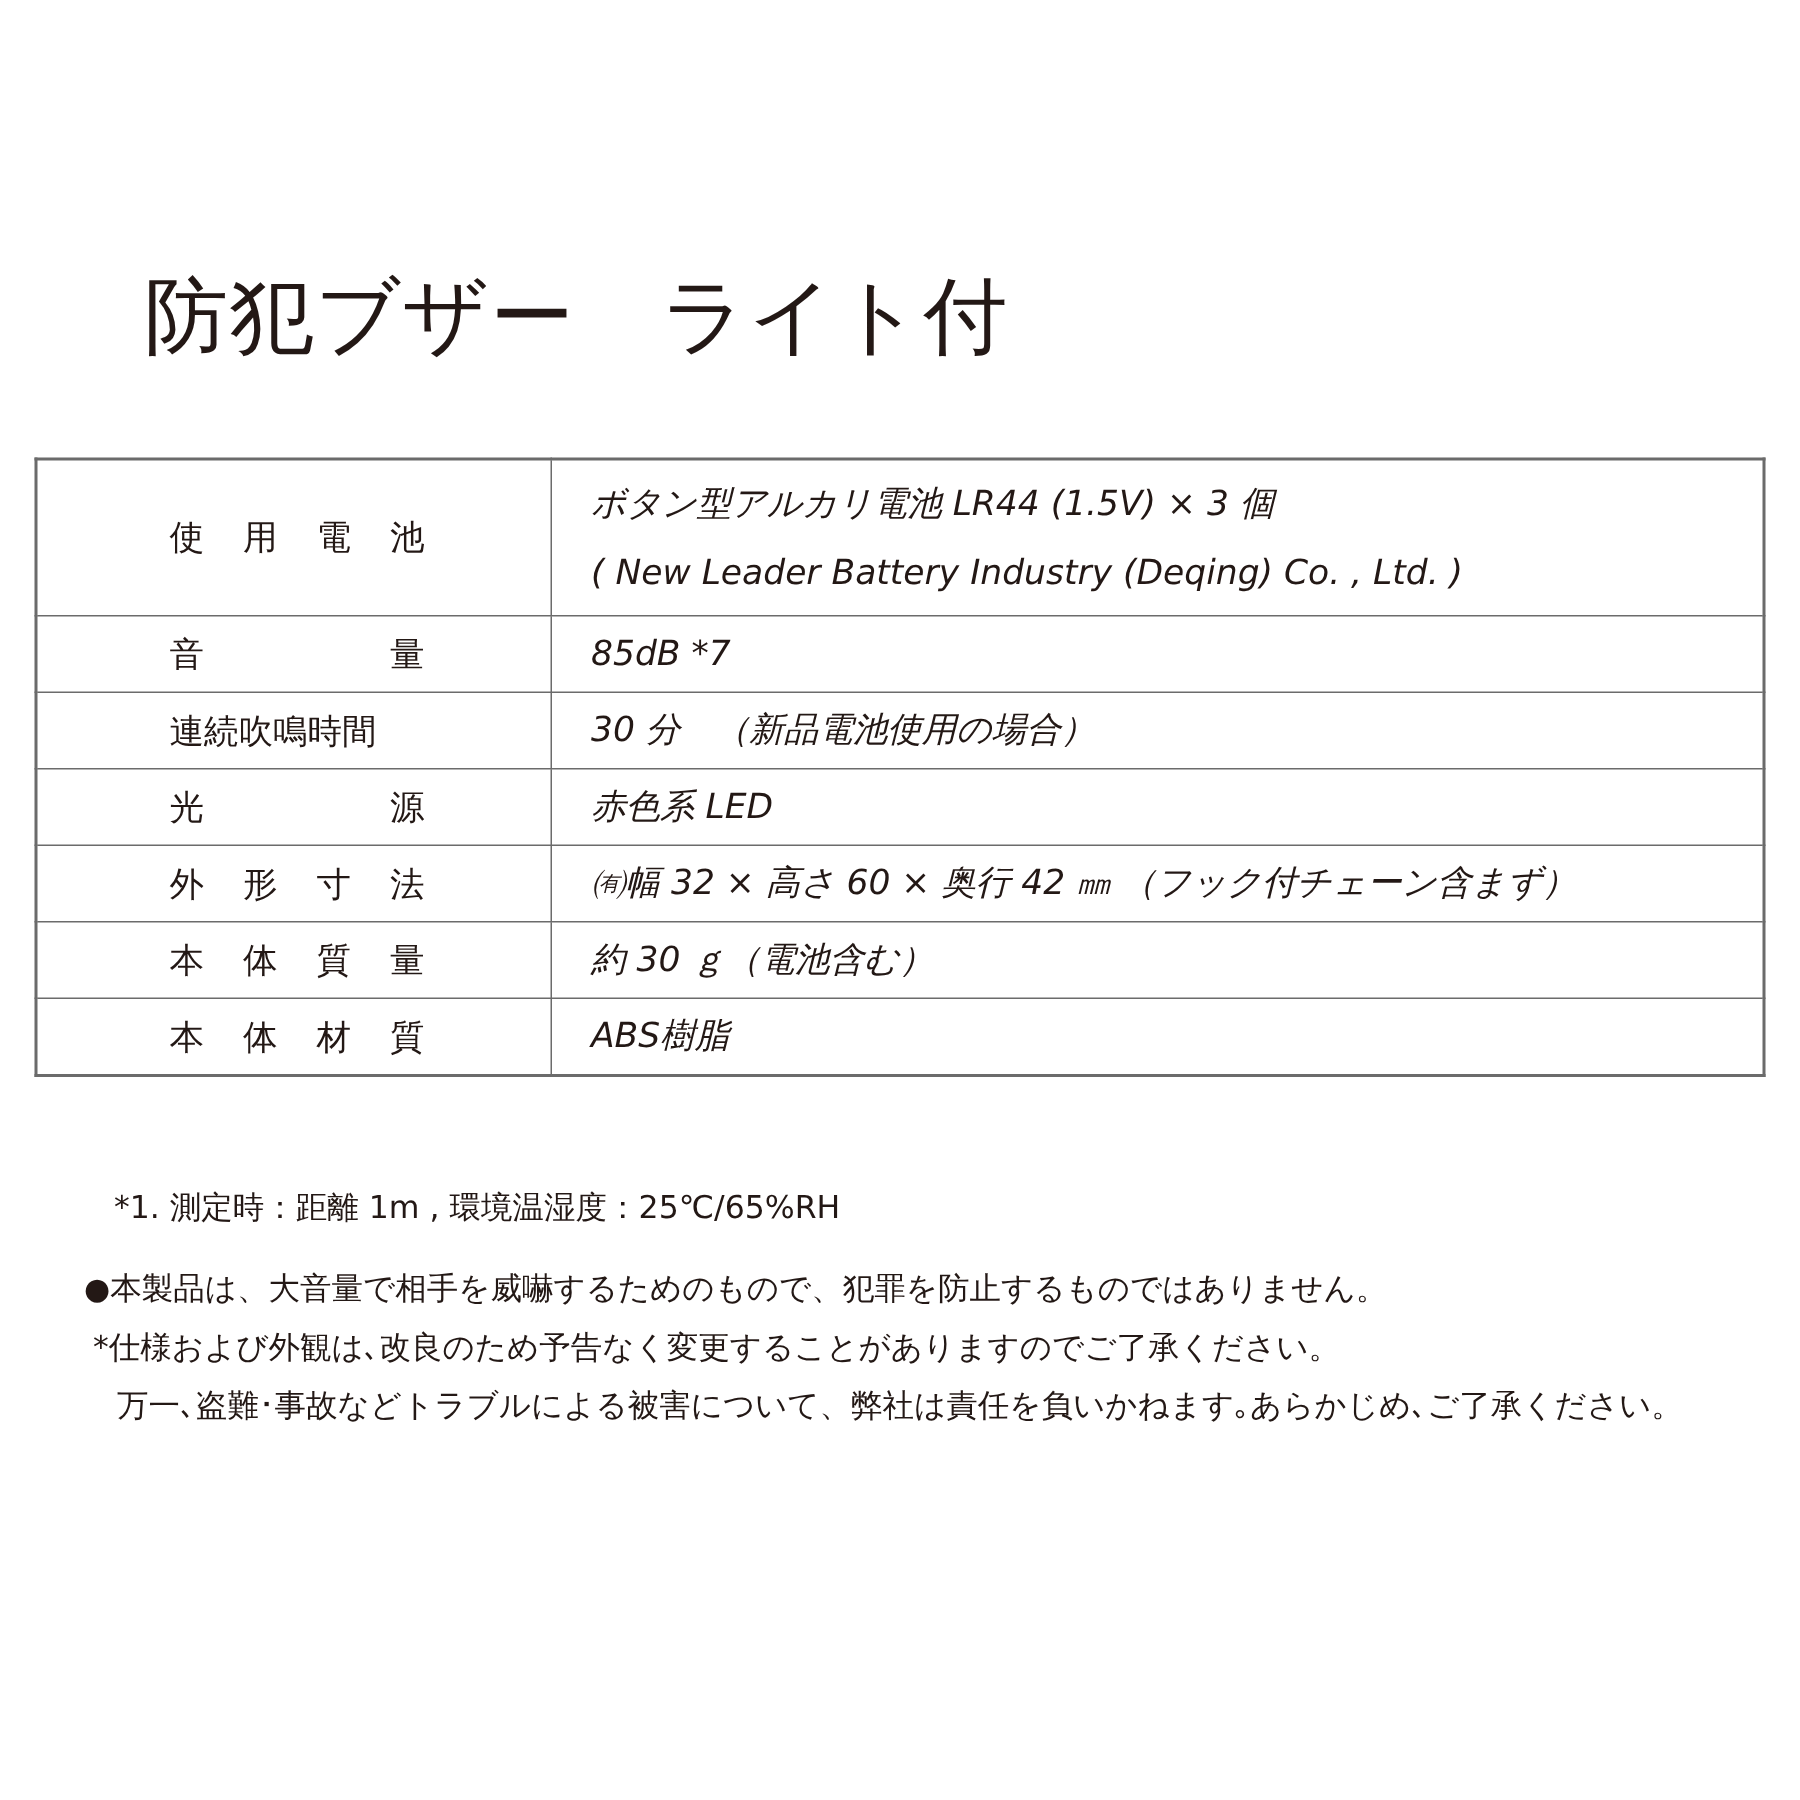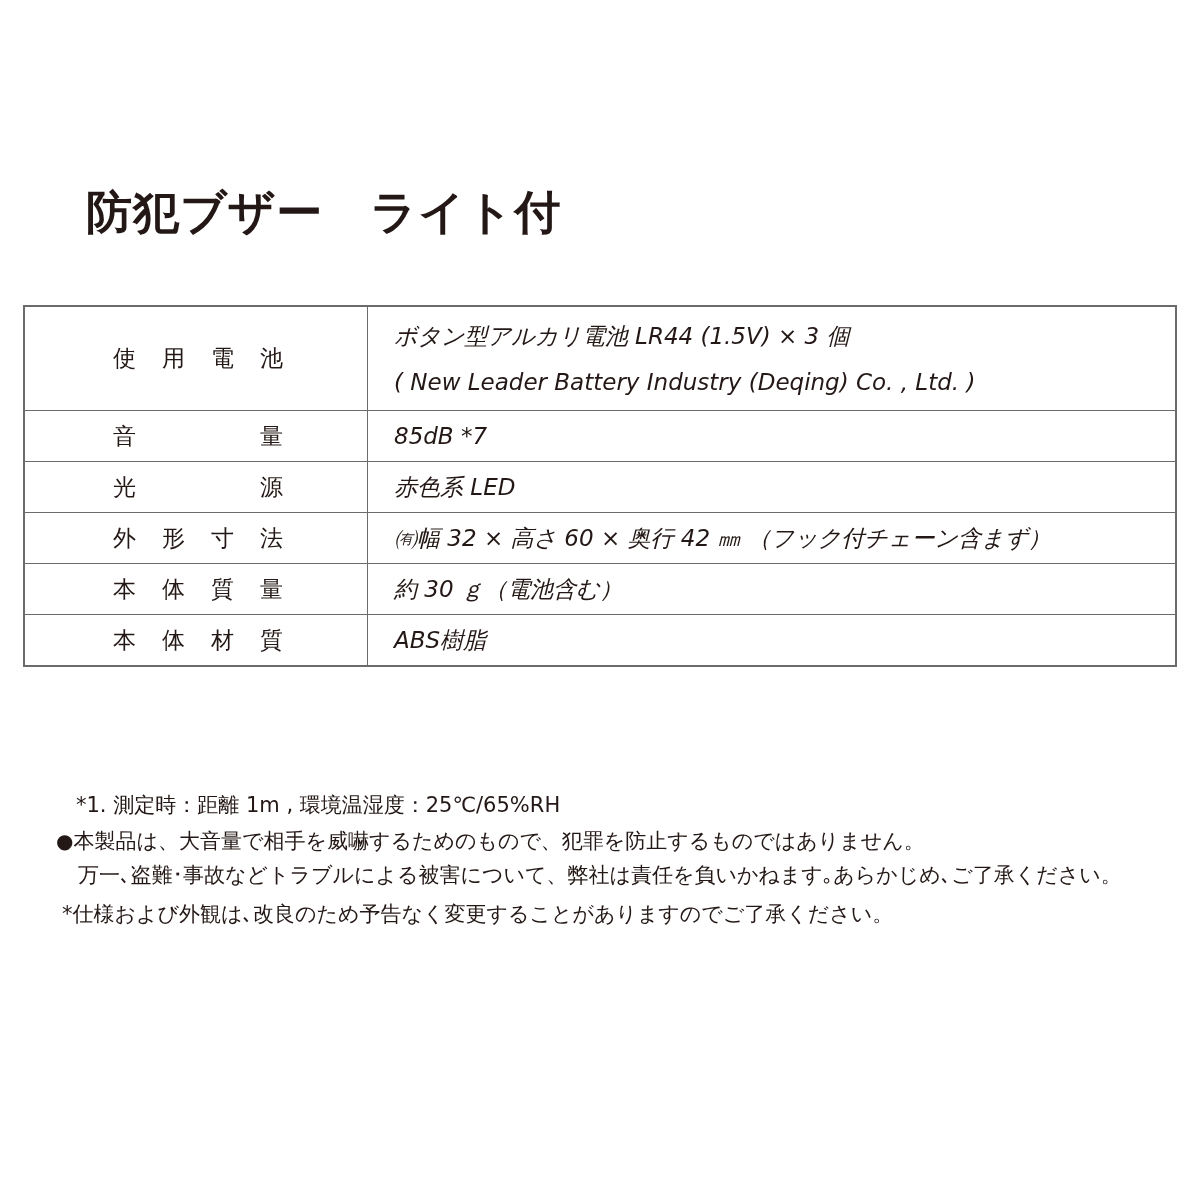--- a/index.html
+++ b/index.html
@@ -10,27 +10,27 @@
     body {
       width: 1200px;
       height: 1200px;
       position: relative;
       overflow: hidden;
       font-family: "DejaVu Sans", "Liberation Sans", sans-serif;
       color: #231815;
     }
     .title {
       position: absolute;
-      left: 86px;
+      left: 96px;
       top: 182px;
-      font-size: 46px;
+      font-size: 56px;
       line-height: 60px;
       letter-spacing: 1px;
       margin: 0;
-      font-weight: bold;
+      font-weight: normal;
     }
     .spec-table {
       position: absolute;
       left: 23px;
       top: 305px;
       width: 1154px;
       border-collapse: collapse;
       border: 2px solid #6b6b6b;
     }
     .spec-table td {
@@ -68,21 +68,21 @@
       top: 786px;
       font-size: 21px;
       line-height: 38px;
     }
     .note-line {
       display: block;
       white-space: nowrap;
     }
     .note-footnote { padding-left: 20px; }
     .note-indent { padding-left: 22px; line-height: 34px; }
-    .note-bullet-line { line-height: 34px; }
+    .note-bullet-line { line-height: 34px; margin-top: 18px; }
     .note-disclaimer { padding-left: 6px; line-height: 44px; }
     .bullet { font-size: 20px; }
   </style>
 </head>
 <body>
 
 <h1 class="title">防犯ブザー　ライト付</h1>
 
 <table class="spec-table">
   <tbody>
@@ -102,20 +102,28 @@
     </tr>
     <tr class="row-std">
       <td class="label-cell">
         <div class="label-inner">
           <span>音</span>
           <span>量</span>
         </div>
       </td>
       <td class="value-cell">
         <span class="value-line">85dB  *7</span>
+      </td>
+    </tr>
+    <tr class="row-std">
+      <td class="label-cell">
+        <div class="label-inner tight">連続吹鳴時間</div>
+      </td>
+      <td class="value-cell">
+        <span class="value-line">30 分　（新品電池使用の場合）</span>
       </td>
     </tr>
     <tr class="row-std">
       <td class="label-cell">
         <div class="label-inner">
           <span>光</span>
           <span>源</span>
         </div>
       </td>
       <td class="value-cell">
@@ -160,15 +168,15 @@
       <td class="value-cell">
         <span class="value-line">ABS樹脂</span>
       </td>
     </tr>
   </tbody>
 </table>
 
 <div class="notes">
   <span class="note-line note-footnote">*1. 測定時：距離 1m ,  環境温湿度：25℃/65%RH</span>
   <span class="note-line note-bullet-line"><span class="bullet">●</span><span>本製品は、大音量で相手を威嚇するためのもので、犯罪を防止するものではありません。</span></span>
+  <span class="note-line note-disclaimer">*仕様および外観は､改良のため予告なく変更することがありますのでご了承ください。</span>
   <span class="note-line note-indent">万一､盗難･事故などトラブルによる被害について、弊社は責任を負いかねます｡あらかじめ､ご了承ください。</span>
-  <span class="note-line note-disclaimer">*仕様および外観は､改良のため予告なく変更することがありますのでご了承ください。</span>
 </div>
 
 </body></html>

